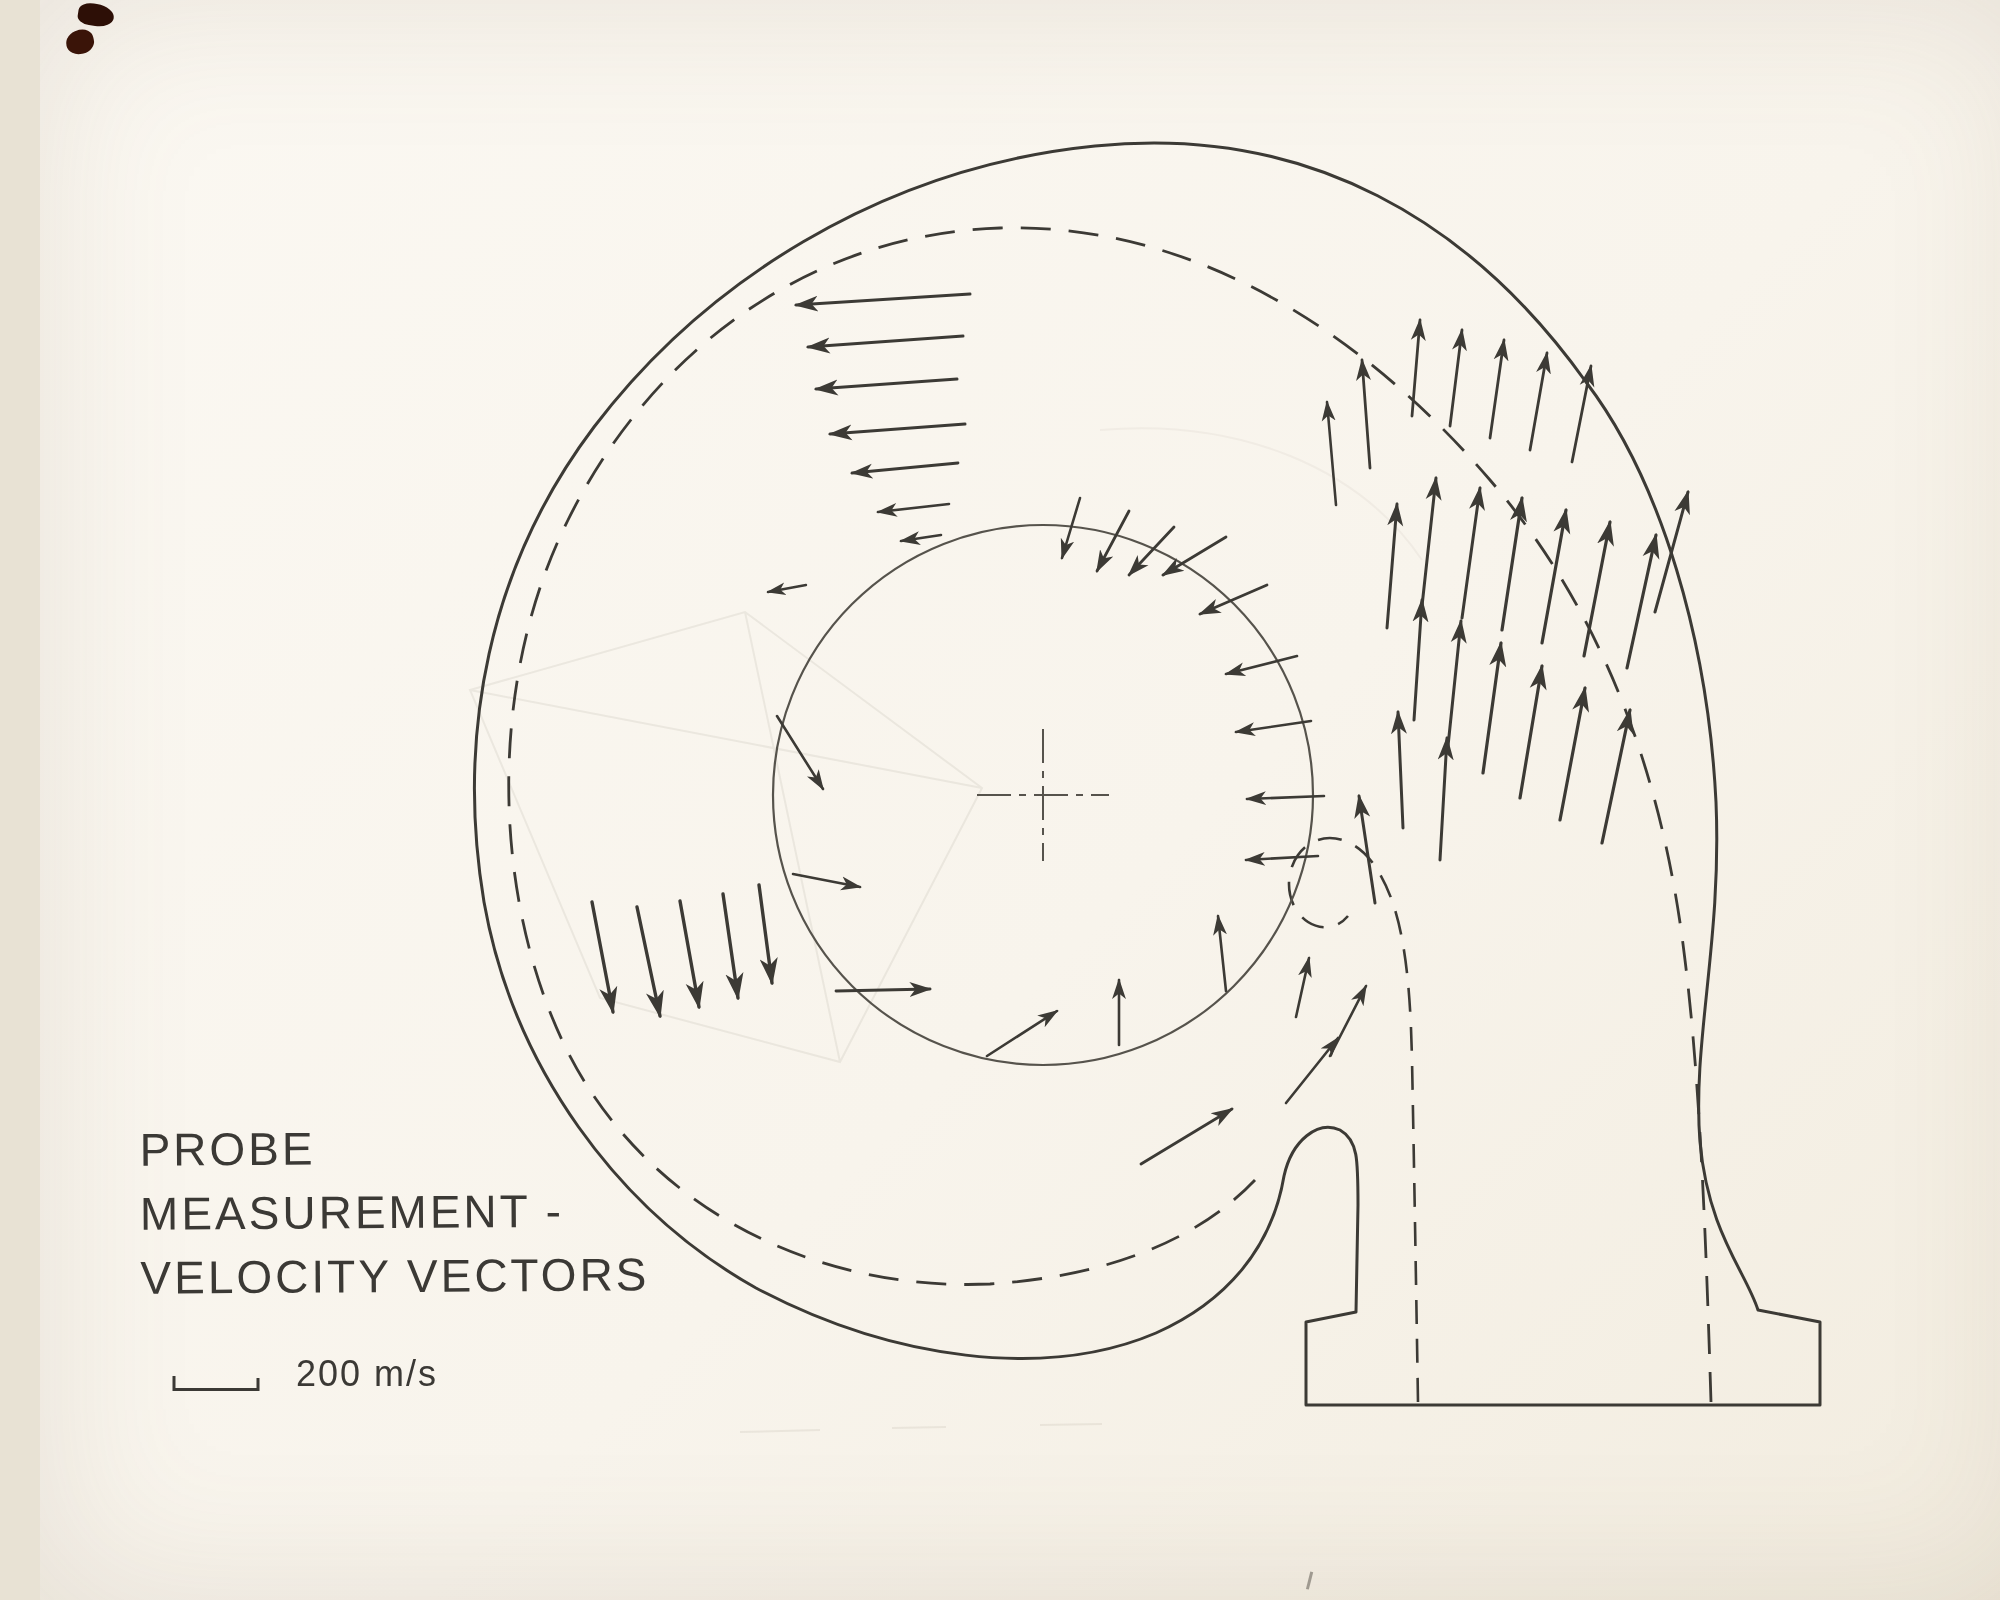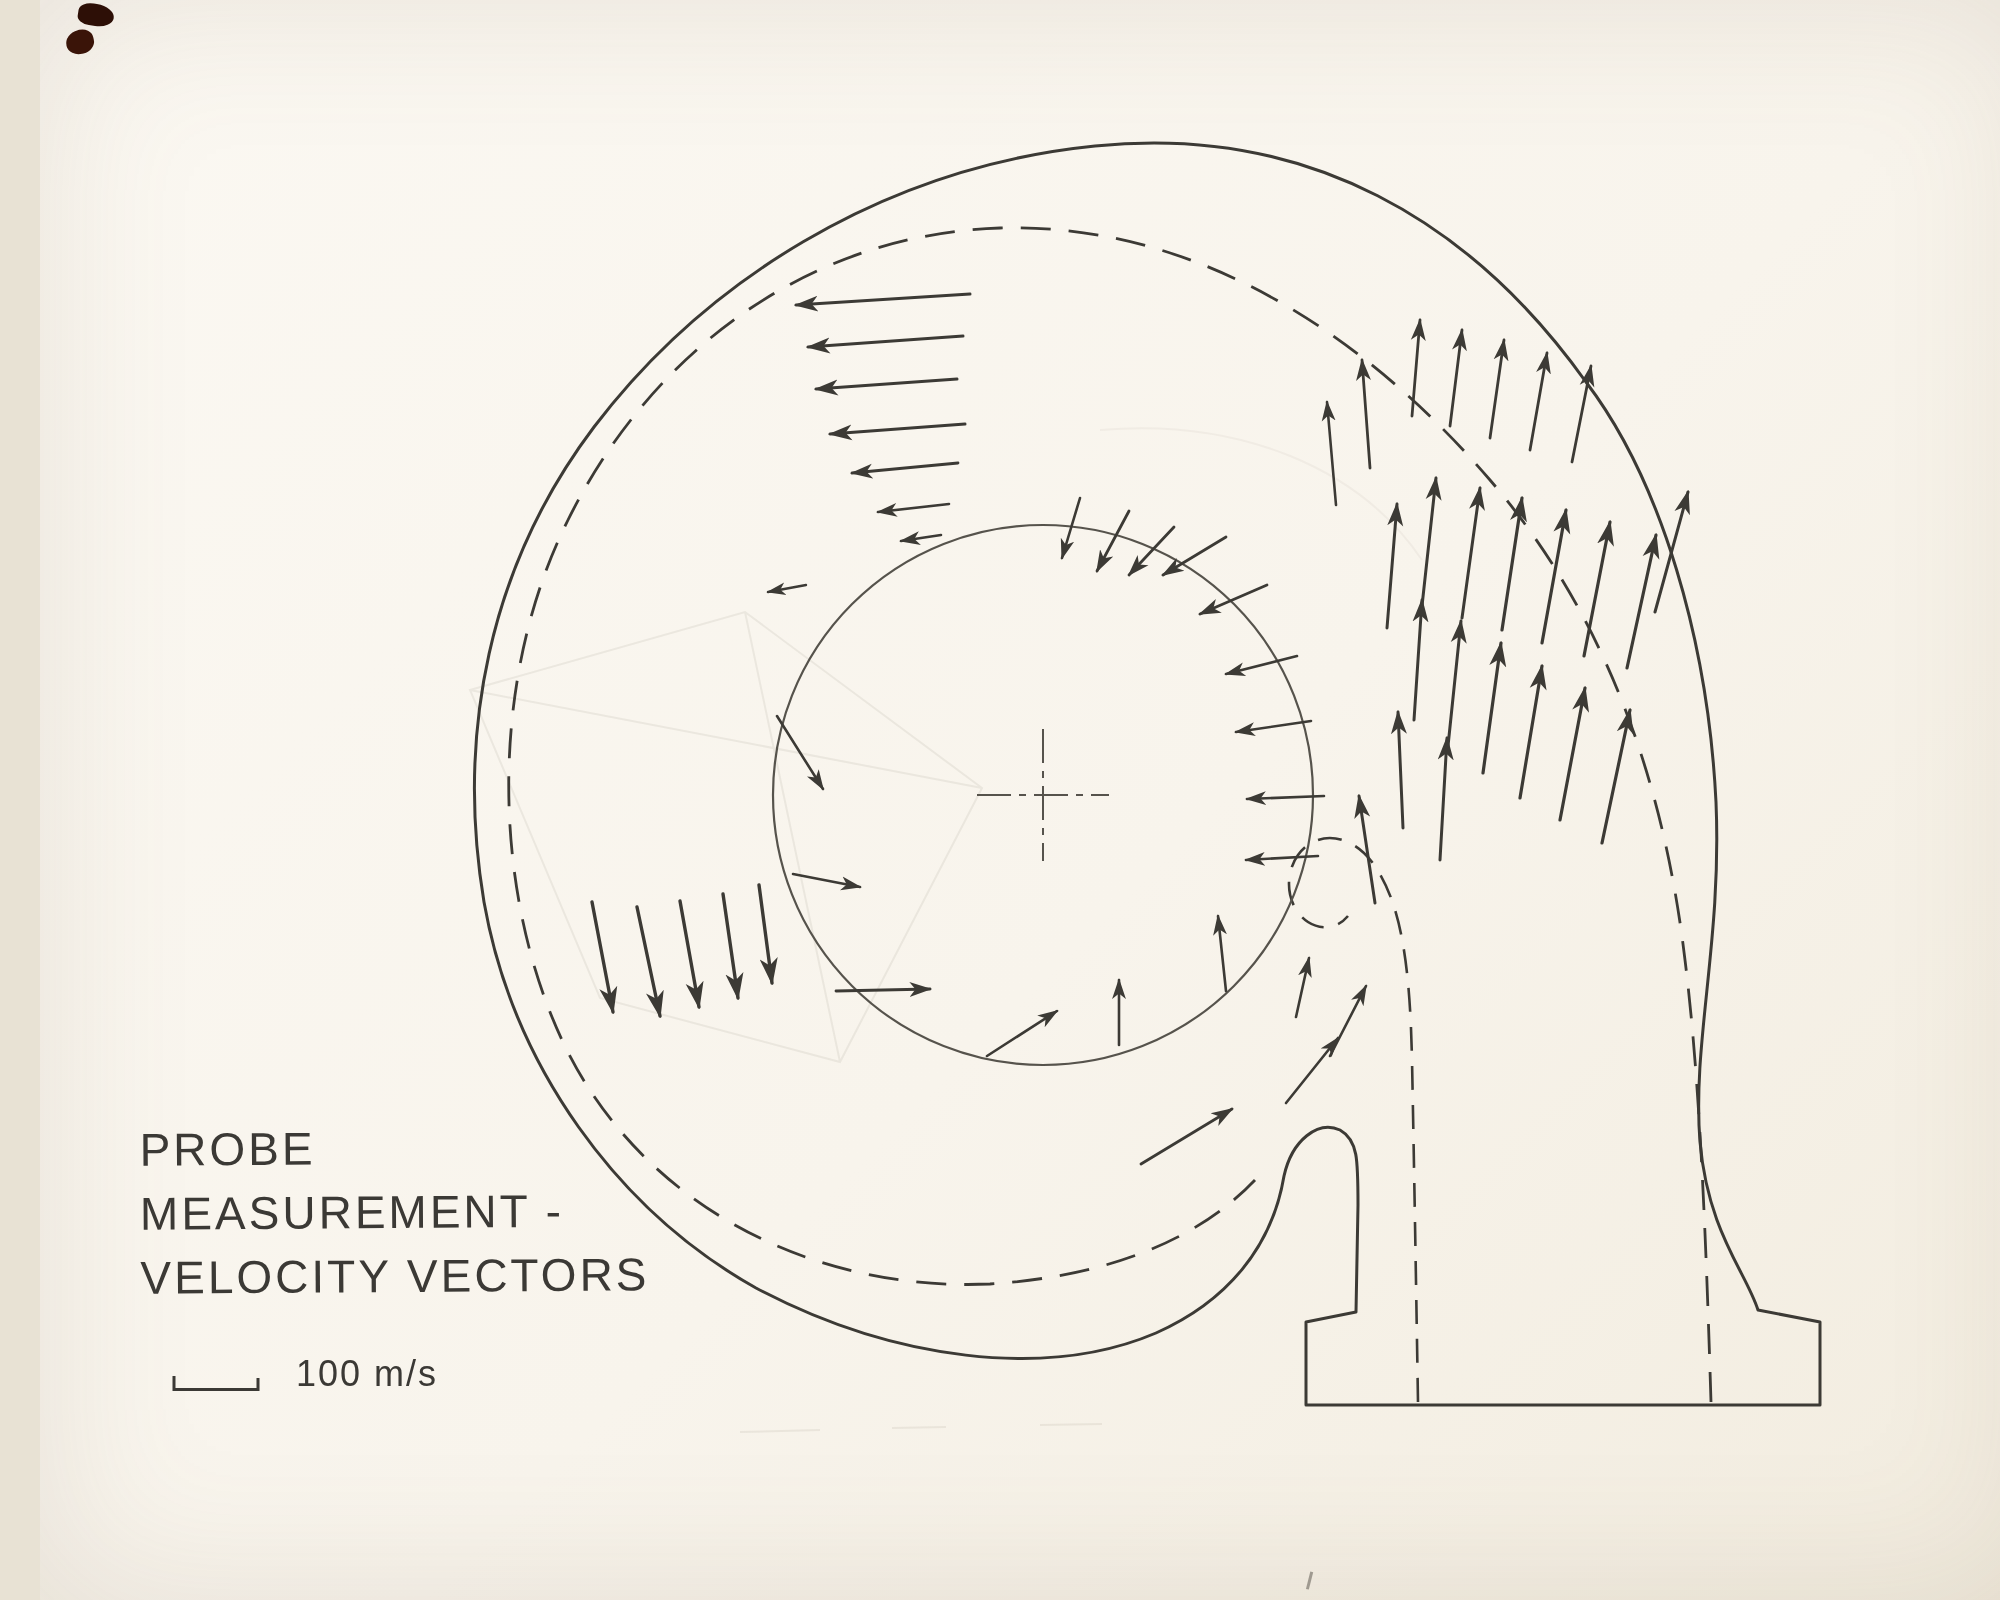--- a/index.html
+++ b/index.html
@@ -142,20 +142,20 @@
   <div class="caption">
     <div>PROBE</div>
     <div>MEASUREMENT -</div>
     <div>VELOCITY VECTORS</div>
   </div>
 
   <div class="scalebar">
     <svg class="bracket" width="90" height="22" viewBox="0 0 90 22" xmlns="http://www.w3.org/2000/svg">
       <path d="M2 4 L2 19 M2 17.5 L86 17.5 M86 6 L86 19"></path>
     </svg>
-    <span class="label">100 m/s</span>
+    <span class="label">200 m/s</span>
   </div>
 
   <div class="blob blob1"></div>
   <div class="blob blob2"></div>
   <div class="speck"></div>
 
 </div>
 
 </body></html>

